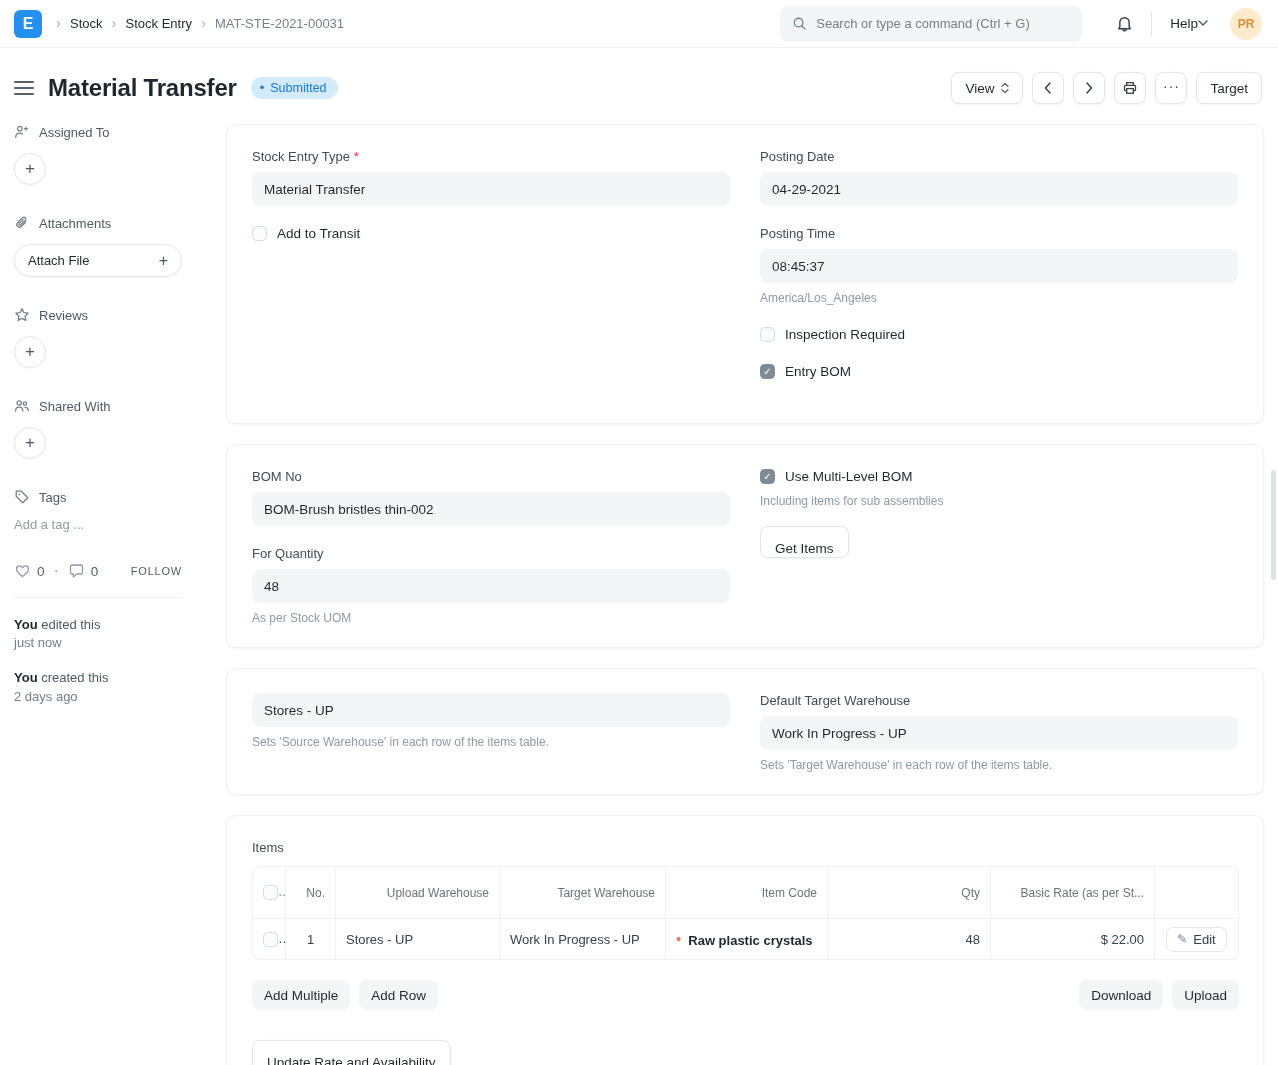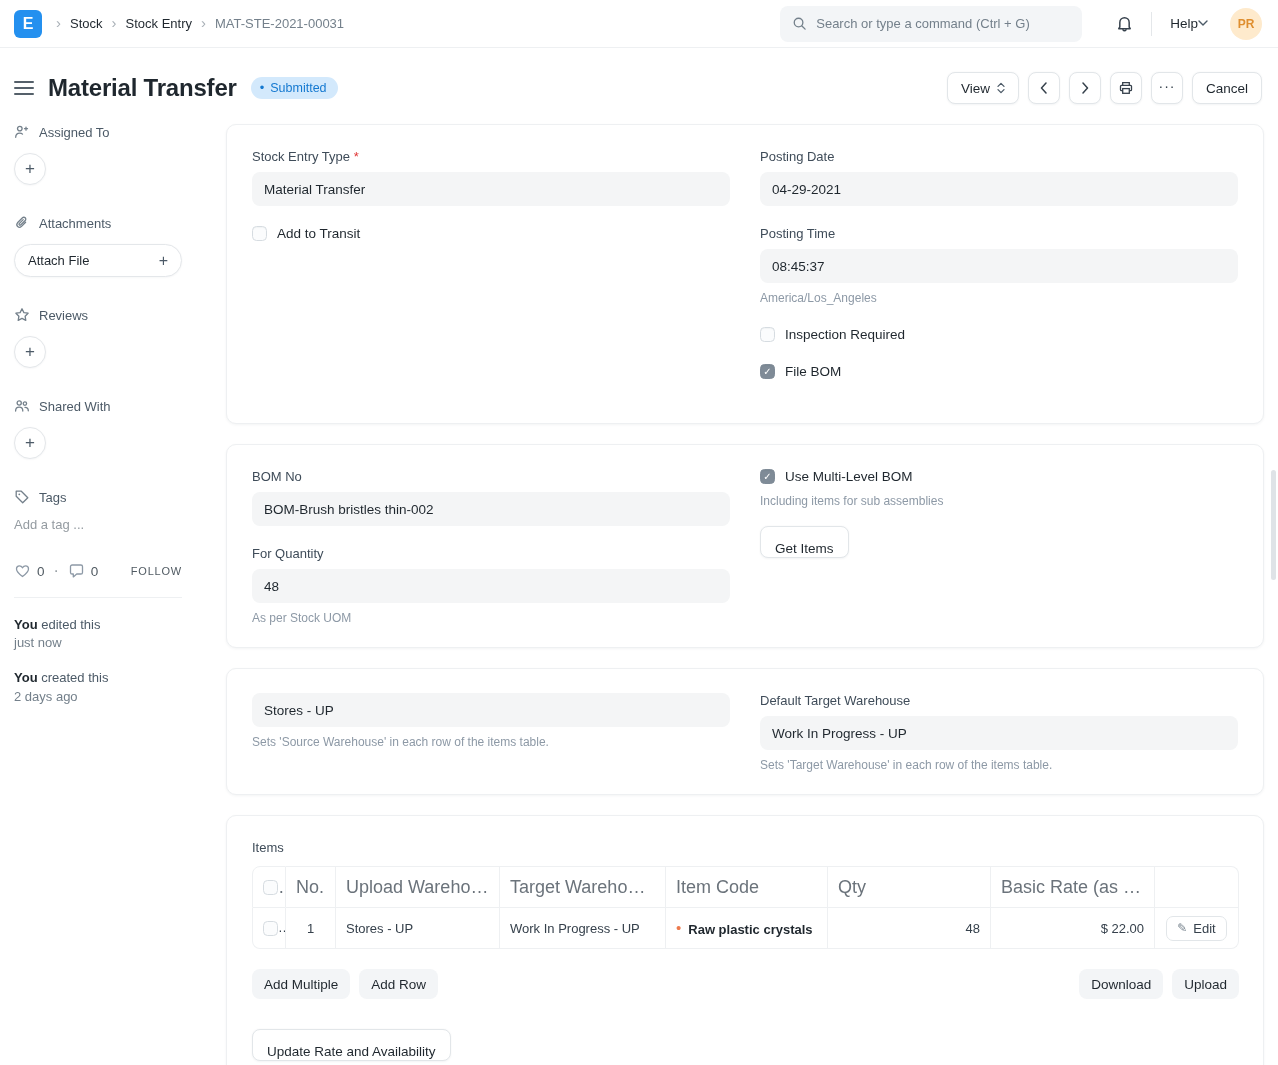--- a/index.html
+++ b/index.html
@@ -124,21 +124,21 @@
     box-shadow:0 0.5px 2px rgba(25,39,52,.05); font-family:inherit;
   }
 
   
   .items-title { font-size:13px; color:#3f4c59; margin-bottom:11px; }
   table.grid { width:987px; border-collapse:separate; border-spacing:0; table-layout:fixed; }
   table.grid th, table.grid td {
     border-bottom:1px solid #eef0f2; border-right:1px solid #eef0f2;
     font-weight:400; padding:0 10px; overflow:hidden; white-space:nowrap; text-overflow:ellipsis;
   }
-  table.grid th { height:42px; font-size:18px; color:#6b737b; text-align:left; }
+  table.grid th { height:53px; font-size:12px; color:#6b737b; text-align:right; }
   table.grid td { height:41px; font-size:13px; color:#36414c; }
   table.grid th:first-child, table.grid td:first-child { border-left:1px solid #eef0f2; }
   table.grid tr:first-child th { border-top:1px solid #eef0f2; }
   table.grid tr:first-child th:first-child { border-top-left-radius:8px; }
   table.grid tr:first-child th:last-child { border-top-right-radius:8px; }
   table.grid tr:last-child td:first-child { border-bottom-left-radius:8px; }
   table.grid tr:last-child td:last-child { border-bottom-right-radius:8px; }
   .col-check { width:34px; } .col-no { width:50px; } .col-src { width:164px; }
   .col-tgt { width:166px; } .col-item { width:162px; } .col-qty { width:163px; }
   .col-rate { width:164px; } .col-edit { width:84px; }
@@ -244,21 +244,21 @@
       <svg width="16" height="16" viewBox="0 0 16 16" fill="none" stroke="#36414c" stroke-width="1.3">
           <path d="M4.7 5.3V2.7h6.6v2.6"></path>
           <rect x="2.5" y="5.3" width="11" height="5.4" rx="1"></rect>
           <rect x="4.7" y="8.6" width="6.6" height="4.7" fill="#fff"></rect>
         </svg>
     </button>
     <button class="btn btn-icononly">
       <span class="ellipsis-glyph">···</span>
     </button>
     <button class="btn">
-      <span>Cancel</span>
+      <span>Target</span>
     </button>
   </div>
 </div>
 
 <div class="content">
 
   <div class="sidebar">
     <div class="sb-section">
       <div class="sb-head">
         <svg width="16" height="16" viewBox="0 0 16 16" fill="none" stroke="#74808b" stroke-width="1.3" stroke-linecap="round">
@@ -378,21 +378,21 @@
           <div class="gap22"></div>
           <div class="checkrow">
             <span class="cb"></span>
             <span class="cb-label">Inspection Required</span>
           </div>
           <div class="gap22"></div>
           <div class="checkrow">
             <span class="cb checked">
                 <span>✓</span>
               </span>
-            <span class="cb-label">File BOM</span>
+            <span class="cb-label">Entry BOM</span>
           </div>
           <div class="gap22"></div>
         </div>
       </div>
     </div>
 
     <div class="card">
       <div class="cols">
         <div>
           <label class="f-label">BOM No</label>

